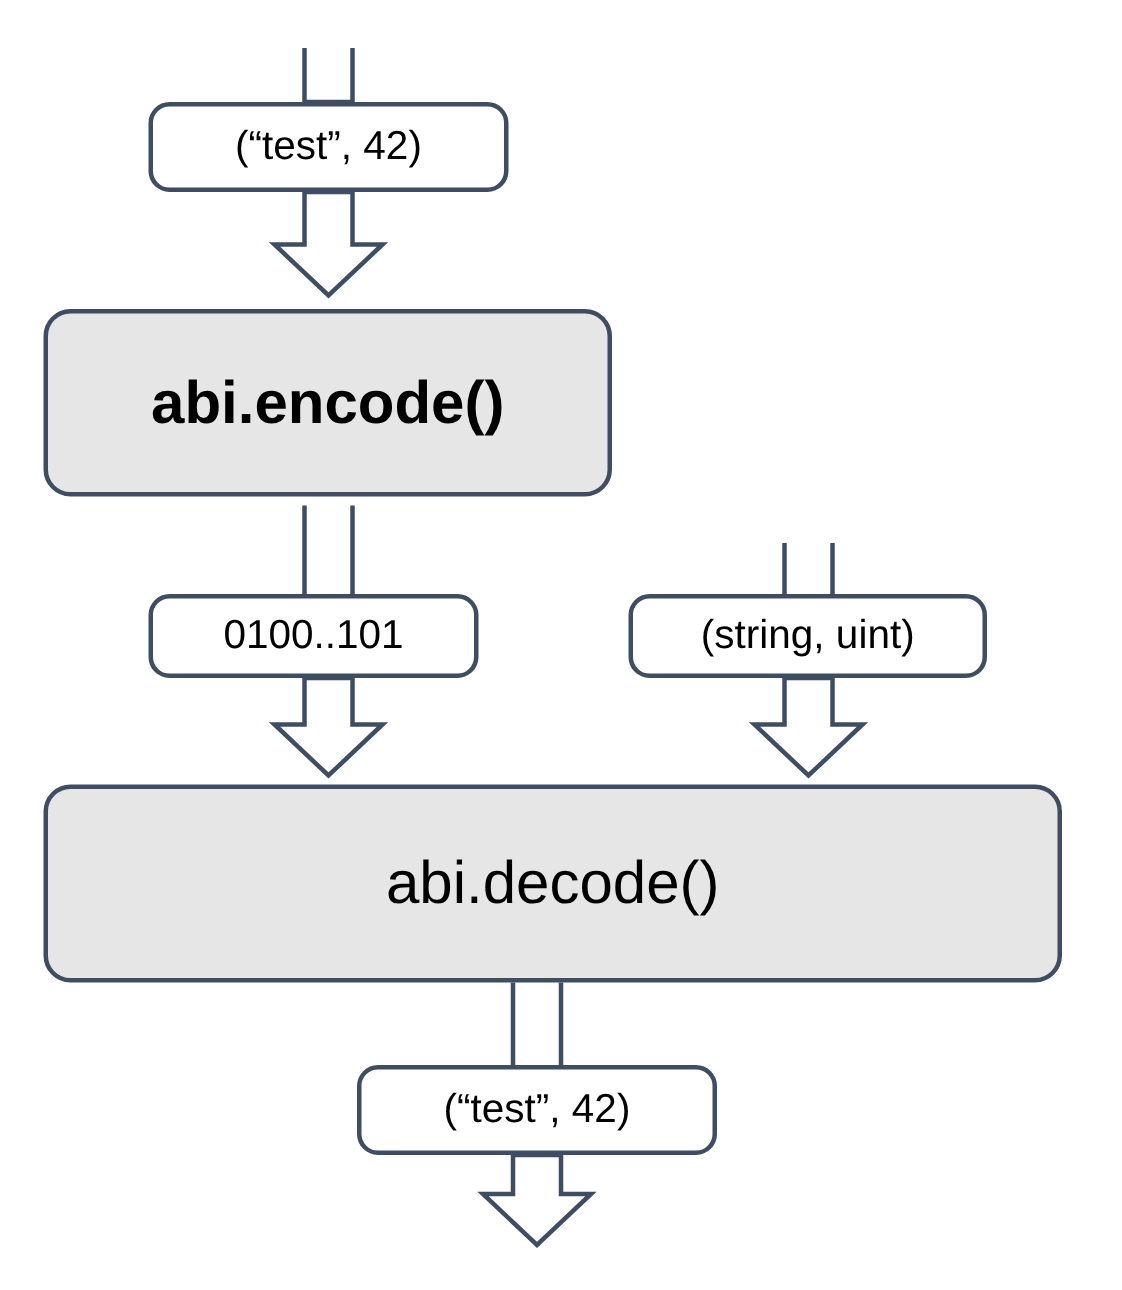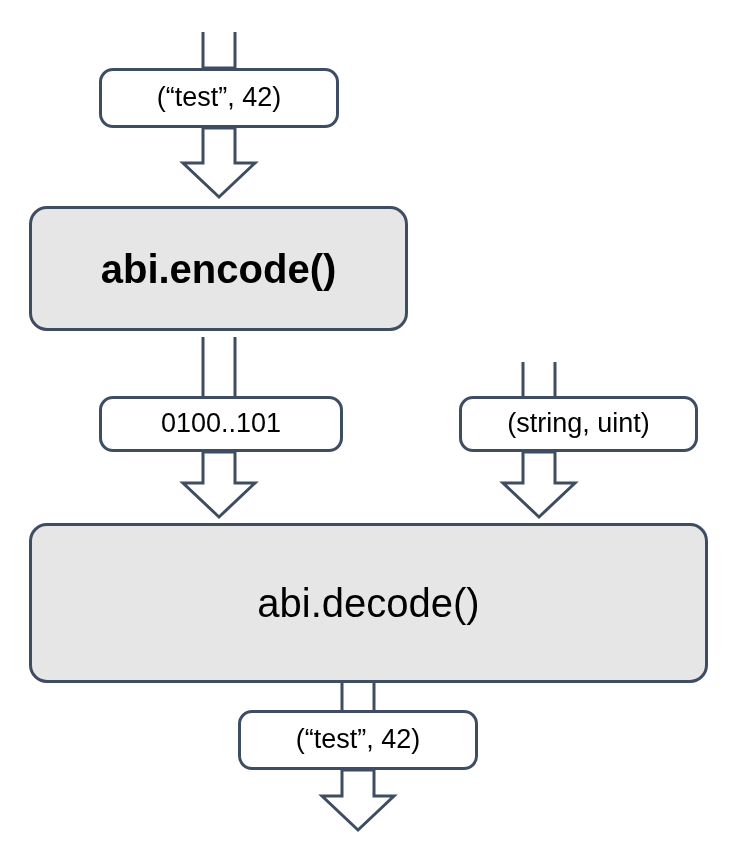--- a/index.html
+++ b/index.html
@@ -88,21 +88,21 @@
 
       <polygon class="blockarrow" points="342,770 374,770 374,796 394,796 358,830 322,796 342,796"></polygon>
 
     </svg>
   </div>
 
   <div class="node pill" style="left:99px; top:68px; width:240px; height:60px;">(“test”, 42)</div>
 
   <div class="node process" style="left:29px; top:206px; width:379px; height:125px;font-weight:bold;">abi.encode()</div>
 
-  <div class="node pill" style="left:99px; top:396px; width:244px; height:56px;">0100..101</div>
+  <div class="node pill" style="left:99px; top:396px; width:220px; height:56px;">0100..101</div>
 
-  <div class="node pill" style="left:419px; top:396px; width:239px; height:56px;margin-left:40px;">(string, uint)</div>
+  <div class="node pill" style="left:419px; top:396px; width:239px; height:56px;">(string, uint)</div>
 
-  <div class="node process" style="left:29px; top:523px; width:679px; height:160px;">abi.decode()</div>
+  <div class="node process" style="left:29px; top:523px; width:679px; height:132px;">abi.decode()</div>
 
   <div class="node pill" style="left:238px; top:710px; width:240px; height:60px;">(“test”, 42)</div>
 
 </div>
 
 </body></html>

